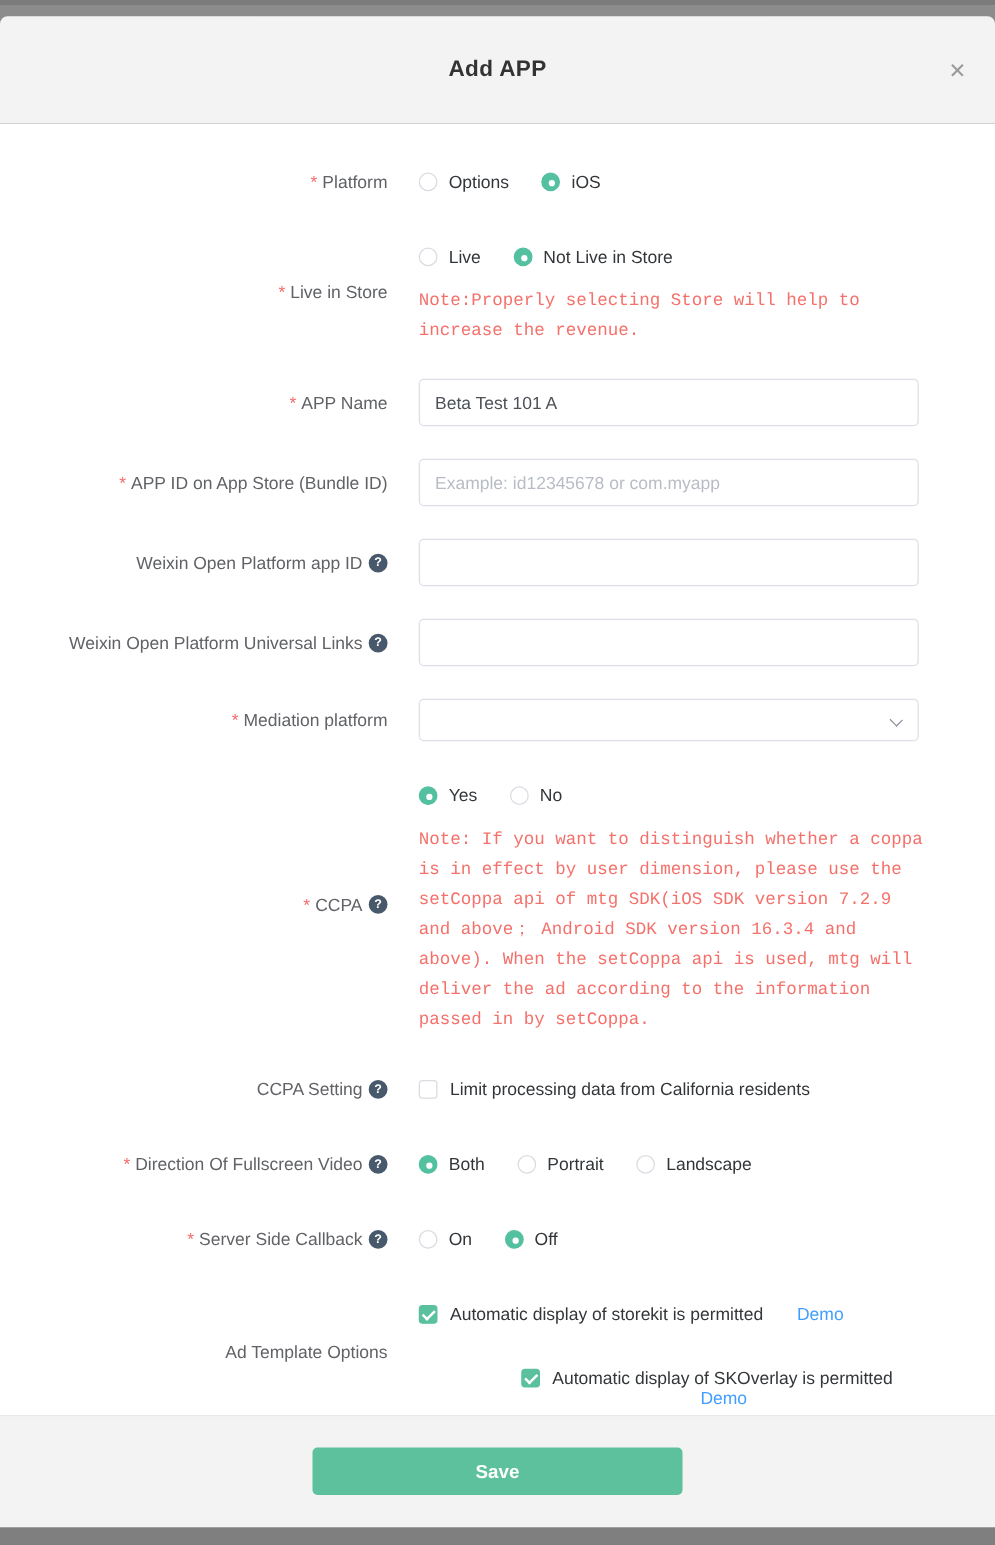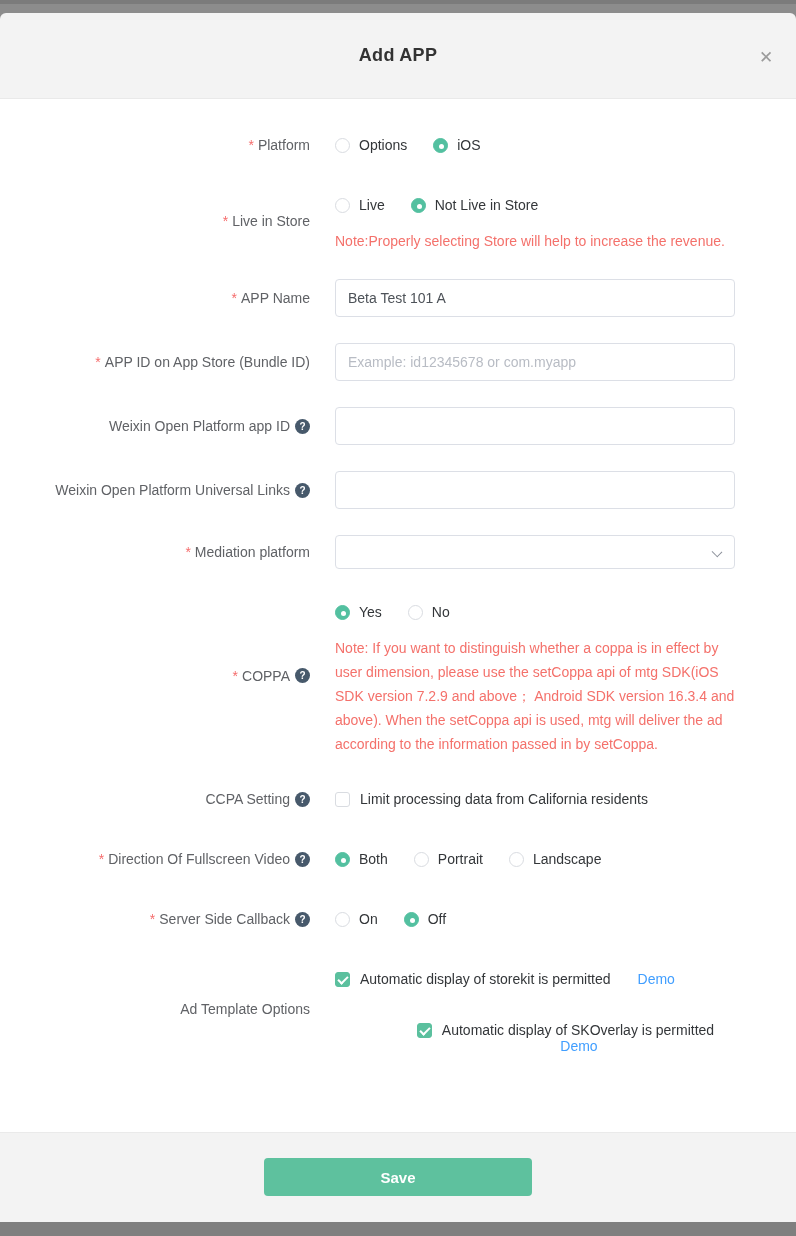--- a/index.html
+++ b/index.html
@@ -79,31 +79,31 @@
     width:400px; height:34px; border:1px solid #dcdfe6; border-radius:4px;
     padding:0 30px 0 12px; font-size:14px; color:#4d5258; background:#fff;
     position:relative; display:flex; align-items:center; cursor:pointer;
   }
   .chevron {
     position:absolute; right:13px; top:12px; width:8px; height:8px;
     border:solid #8a8f99; border-width:0 1px 1px 0; transform:rotate(45deg) scaleY(.9);
     margin-top:0;
   }
 
-  .note { width:410px; font-size:14px; line-height:24px; color:#f4716b; margin-top:7px; }
+  .note { width:410px; font-size:14px; line-height:24px; color:#f4716b; margin-top:7px;font-family:Liberation Mono, monospace; }
 
   .demo-link { font-size:14px; color:#409eff; margin-left:13px; text-decoration:none; cursor:pointer;padding-left:14px; }
   .stacked-checks .control-line + .control-line { margin-top:26px;flex-direction:column; }
 
   .modal-footer {
     height:90px; background:#f3f3f3; border-top:1px solid #eaeaea;
     display:flex; align-items:flex-start; justify-content:center;
   }
   .save-btn {
-    margin-top:25px; width:268px; height:38px; border:none; border-radius:4px;
+    margin-top:25px; width:296px; height:38px; border:none; border-radius:4px;
     background:#5ec19e; color:#ffffff; font-size:15px; font-weight:700;
     cursor:pointer; font-family:"Liberation Sans","DejaVu Sans",sans-serif;
   }
 </style>
 </head>
 <body>
 
 <div class="backdrop-top-dark"></div>
 <div class="backdrop-top"></div>
 
@@ -213,21 +213,21 @@
             <span></span>
             <span class="chevron"></span>
           </div>
         </div>
       </div>
     </div>
 
     <div class="form-row">
       <div class="form-label">
         <span class="req">*</span>
-        <span>COPPA</span>
+        <span>CCPA</span>
         <span class="help-icon">?</span>
       </div>
       <div class="form-control">
         <div class="control-line">
           <span class="radio-item on">
             <span class="radio-dot"></span>
             <span class="radio-text">Yes</span>
           </span>
           <span class="radio-item">
             <span class="radio-dot"></span>

